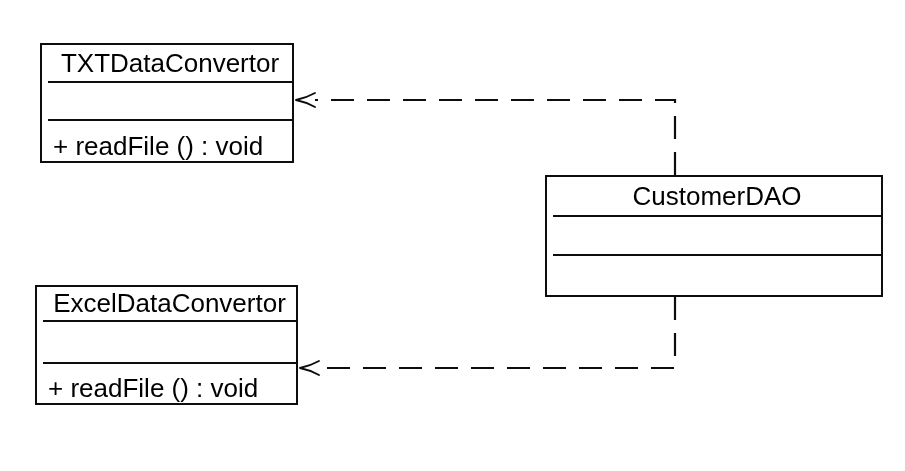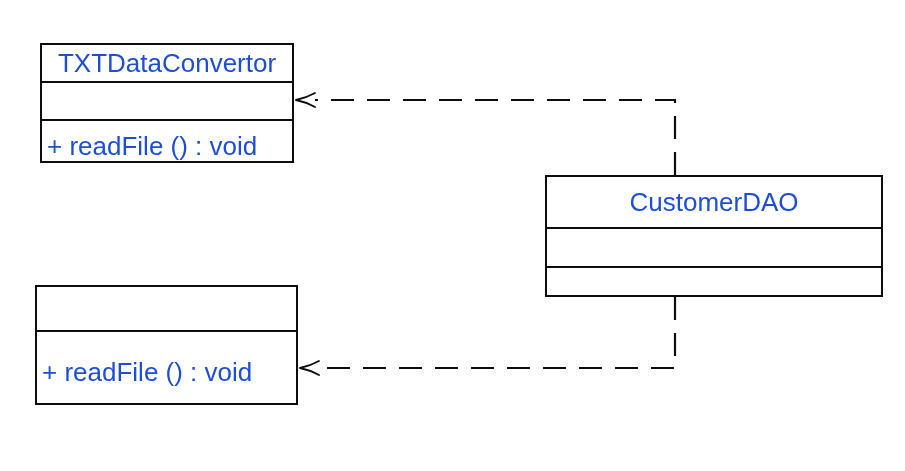--- a/index.html
+++ b/index.html
@@ -34,21 +34,22 @@
     stroke-width: 1.8;
     stroke-linecap: round;
   }
   .uml-class {
     position: absolute;
     box-sizing: border-box;
     border: 2px solid #0d0d0d;
     background: #ffffff;
     display: flex;
     flex-direction: column;
-    color: #1d4ed8;
+    color: #000000;
+    padding-left: 6px;
   }
   .uml-name {
     box-sizing: border-box;
     border-bottom: 2px solid #0d0d0d;
     display: flex;
     align-items: center;
     justify-content: center;
     font-size: 26px;
     white-space: nowrap;
     overflow: hidden;
@@ -84,22 +85,23 @@
     </g>
   </svg>
 
   <div class="uml-class" style="left:40px; top:43px; width:254px; height:120px">
     <div class="uml-name" style="height:40px">TXTDataConvertor</div>
     <div class="uml-attrs" style="height:40px"></div>
     <div class="uml-methods">+ readFile () : void</div>
   </div>
 
   <div class="uml-class" style="left:545px; top:175px; width:338px; height:122px">
-    <div class="uml-name" style="height:52px">CustomerDAO</div>
+    <div class="uml-name" style="height:40px">CustomerDAO</div>
     <div class="uml-attrs" style="height:39px"></div>
   </div>
 
   <div class="uml-class" style="left:35px; top:285px; width:263px; height:120px">
+    <div class="uml-name" style="height:38px">ExcelDataConvertor</div>
     <div class="uml-attrs" style="height:45px"></div>
     <div class="uml-methods">+ readFile () : void</div>
   </div>
 
 </div>
 
 </body></html>

